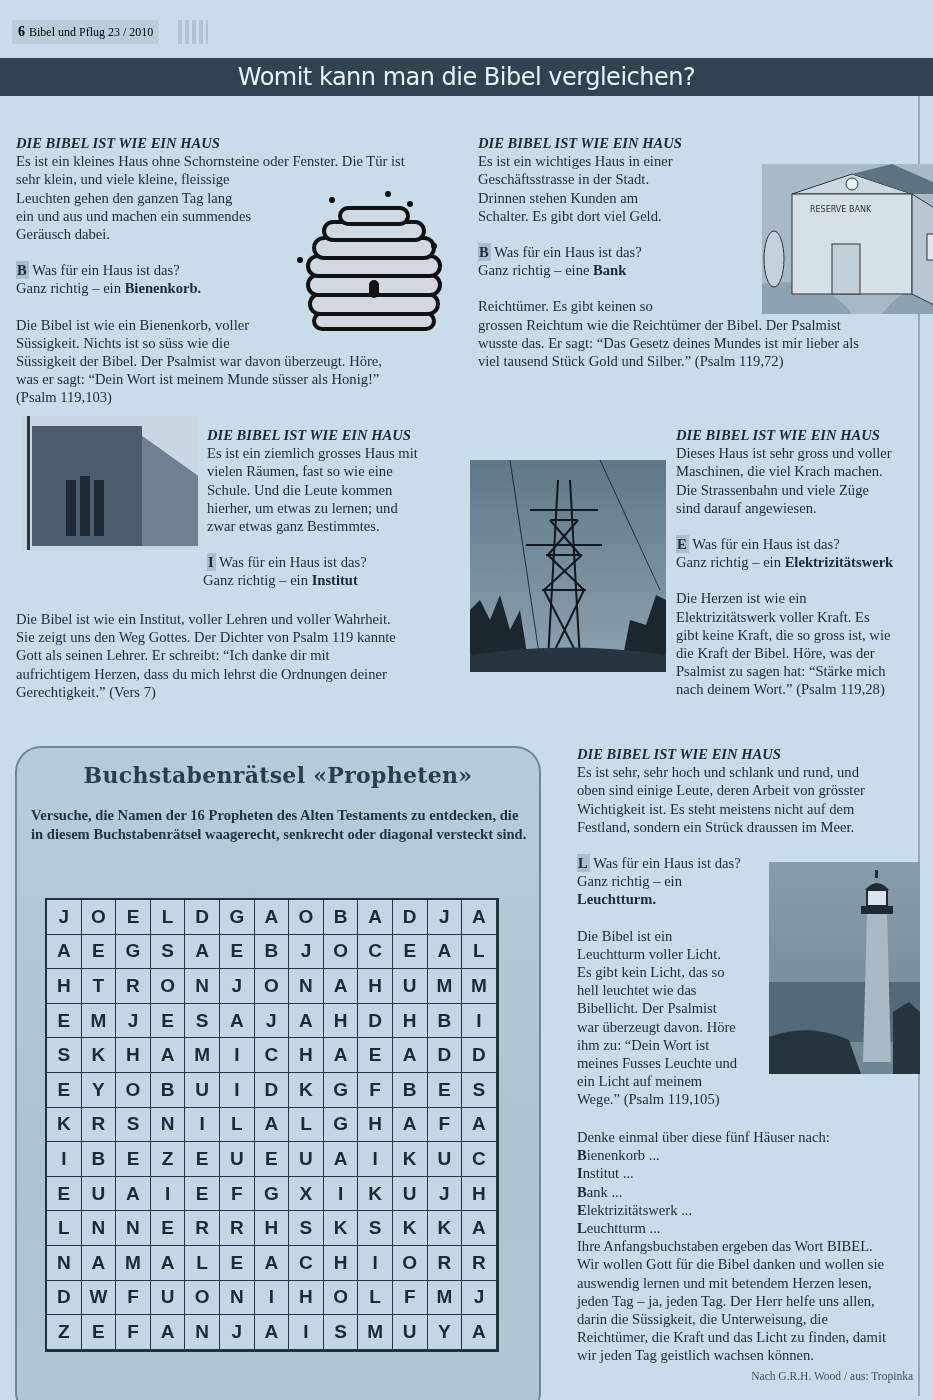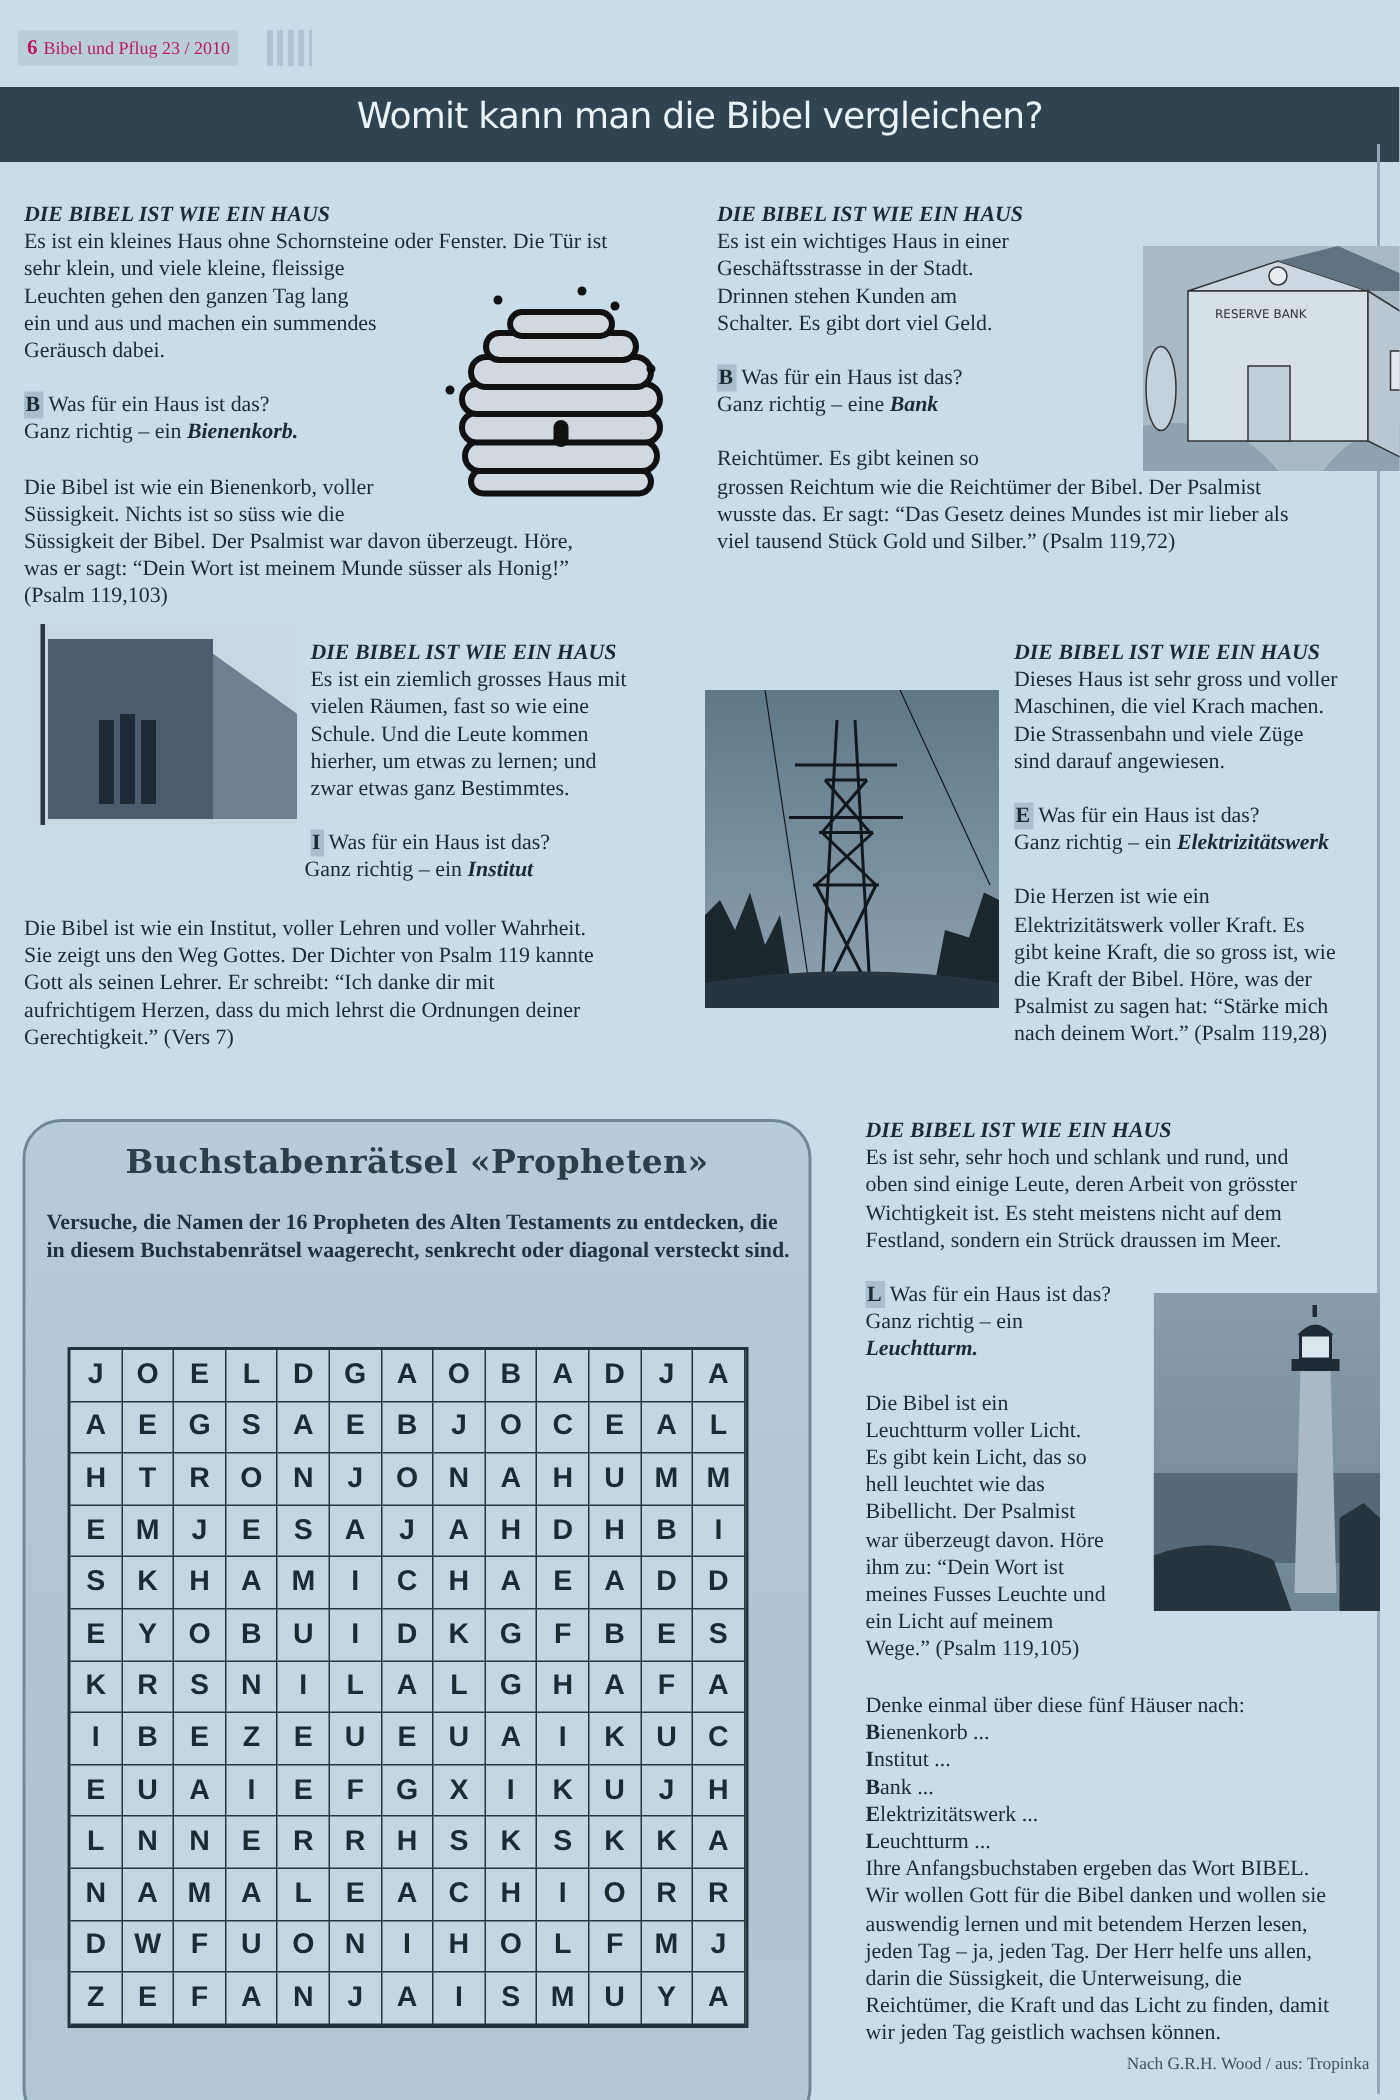--- a/index.html
+++ b/index.html
@@ -7,44 +7,44 @@
   body {
     background: #c9dce9;
     font-family: "Liberation Serif", "DejaVu Serif", serif;
     color: #1c2a33;
     position: relative;
   }
   .abs { position: absolute; }
   .pageinfo {
     left: 12px; top: 20px; height: 24px; padding: 2px 6px;
     background: #b9cddb; border-radius: 3px;
-    font-size: 12px; line-height: 20px; color: #be185d;
+    font-size: 12px; line-height: 20px; color: #000000;
   }
   .pageinfo b { font-size: 14px; margin-right: 4px; }
   .pageinfo-bars {
     left: 178px; top: 20px; width: 30px; height: 24px;
     background: repeating-linear-gradient(90deg, #b0c4d3 0 4px, transparent 4px 7px);
   }
   .titlebar {
-    left: 0; top: 58px; width: 933px; height: 50px;
+    left: 0; top: 58px; width: 933px; height: 38px;
     background: #2f4450;
     color: #eaf3f9;
     font-family: "DejaVu Sans", sans-serif;
     font-size: 24px; letter-spacing: -0.5px;
     text-align: center; line-height: 38px;
   }
   .rightrule { left: 918px; top: 96px; width: 2px; height: 1300px; background: #93a9b8; }
 
   .sec { font-size: 14.6px; line-height: 18.2px; }
   .head { font-style: italic; font-weight: bold; font-size: 14.6px; }
   .q .letter {
     font-weight: bold; display: inline-block; padding: 0 2px 0 1px;
     background: #a9bfcf;
   }
-  .ans { font-style: italic; font-weight: bold; }
+  .ans { font-weight: bold; }
   .gap { height: 18px; }
 
   
   .pic { overflow: hidden; }
   .pic svg { display: block; width: 100%; height: 100%; }
 
   
   .puzzle {
     left: 15px; top: 746px; width: 526px; height: 672px;
     border: 2px solid #6f8796; border-radius: 26px;

